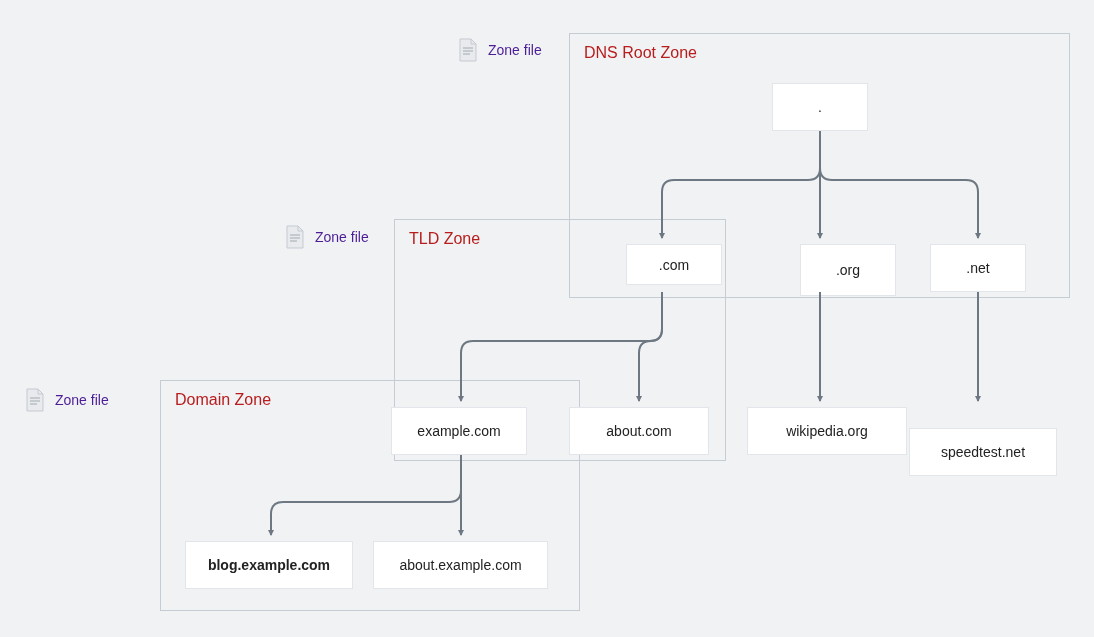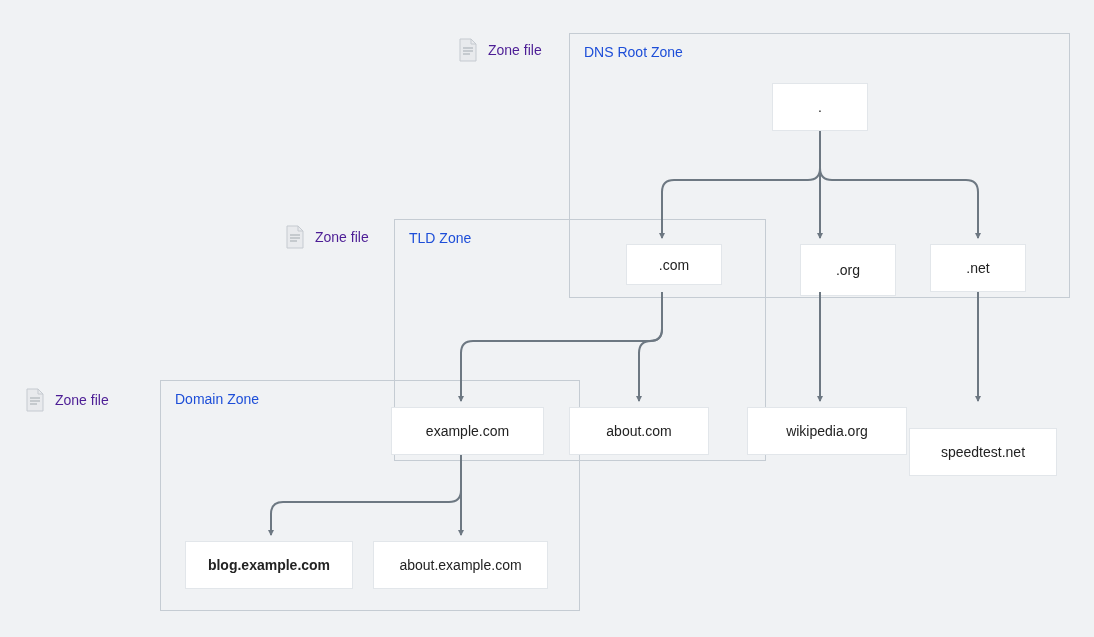--- a/index.html
+++ b/index.html
@@ -13,22 +13,22 @@
     }
     .zone-box {
       position: absolute;
       border: 1px solid #c5ccd3;
       background: transparent;
     }
     .zone-title {
       position: absolute;
       top: 10px;
       left: 14px;
-      font-size: 14px;
-      color: #1d4ed8;
+      font-size: 16px;
+      color: #b91c1c;
     }
     .node {
       position: absolute;
       background: #ffffff;
       border: 1px solid #e2e6ea;
       display: flex;
       align-items: center;
       justify-content: center;
       font-size: 14px;
       color: #222;
@@ -94,21 +94,21 @@
       <line x1="5" y1="16" x2="12" y2="16" stroke="#aeb4ba" stroke-width="1.2"></line>
     </svg>
   </span>
   <span>Zone file</span>
 </div>
 
 <div class="zone-box" style="left:569px; top:33px; width:501px; height:265px;">
   <div class="zone-title">DNS Root Zone</div>
 </div>
 
-<div class="zone-box" style="left:394px; top:219px; width:372px; height:242px;padding-left:48px;">
+<div class="zone-box" style="left:394px; top:219px; width:332px; height:242px;padding-left:48px;">
   <div class="zone-title">TLD Zone</div>
 </div>
 
 <div class="zone-box" style="left:160px; top:380px; width:420px; height:231px;">
   <div class="zone-title">Domain Zone</div>
 </div>
 
 <div class="node" style="left:772px; top:83px; width:96px; height:48px;">
   <span>.</span>
 </div>
@@ -116,21 +116,21 @@
 <div class="node" style="left:614px; top:244px; width:96px; height:41px;margin-left:12px;">
   <span>.com</span>
 </div>
 <div class="node" style="left:800px; top:244px; width:96px; height:52px;">
   <span>.org</span>
 </div>
 <div class="node" style="left:930px; top:244px; width:96px; height:48px;">
   <span>.net</span>
 </div>
 
-<div class="node" style="left:391px; top:407px; width:153px; height:48px;">
+<div class="node" style="left:391px; top:407px; width:136px; height:48px;">
   <span>example.com</span>
 </div>
 <div class="node" style="left:569px; top:407px; width:140px; height:48px;">
   <span>about.com</span>
 </div>
 <div class="node" style="left:747px; top:407px; width:160px; height:48px;">
   <span>wikipedia.org</span>
 </div>
 <div class="node" style="left:909px; top:428px; width:148px; height:48px;">
   <span>speedtest.net</span>

